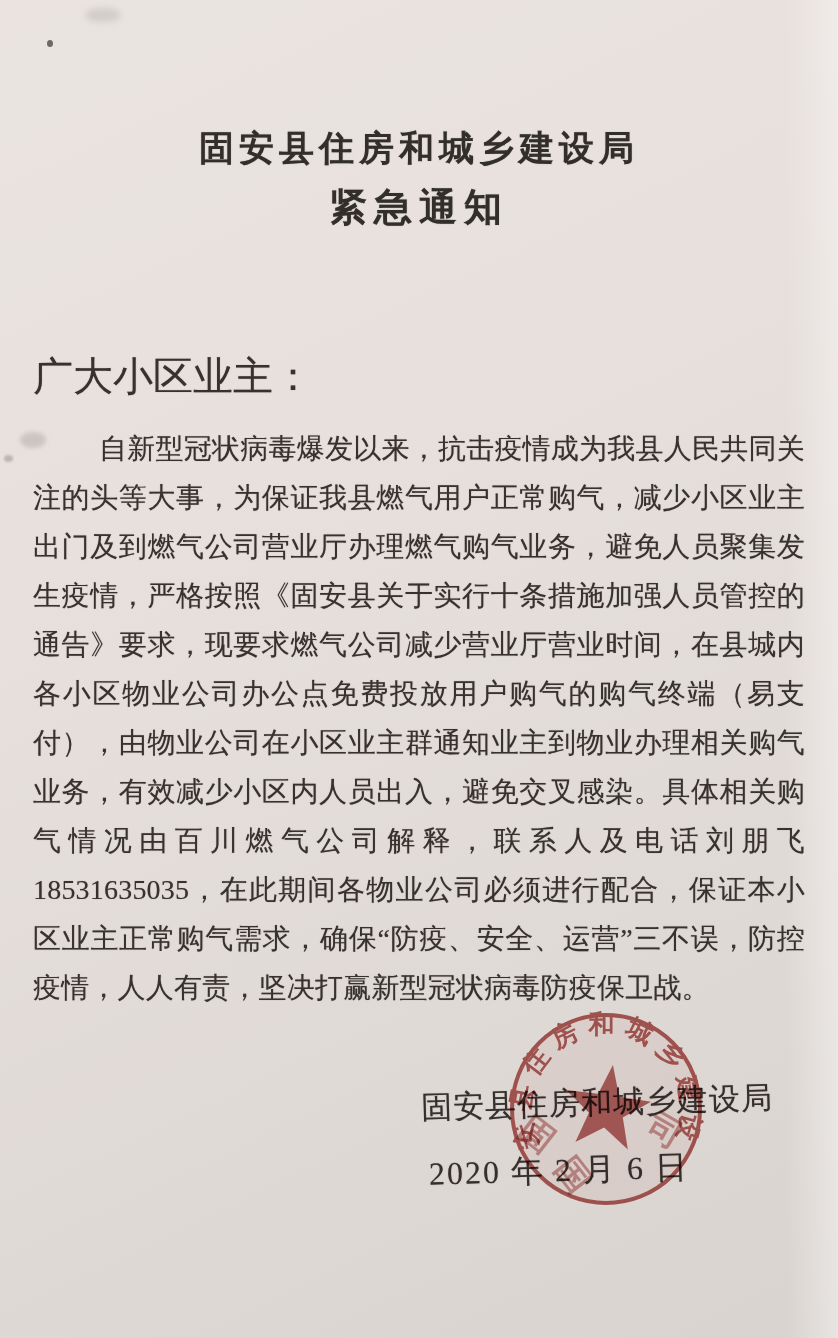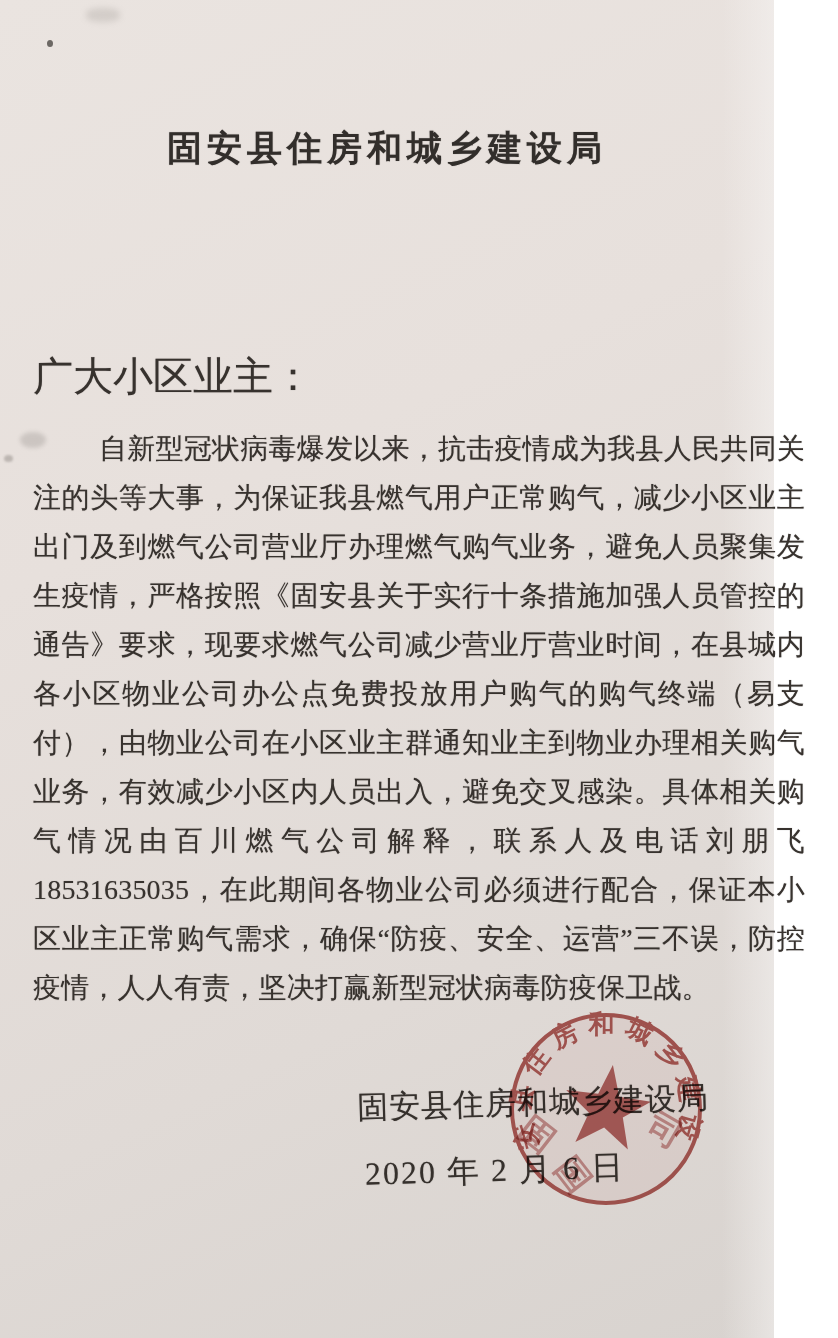--- a/index.html
+++ b/index.html
@@ -3,21 +3,21 @@
 <meta charset="utf-8">
 <style>
   html, body { margin: 0; padding: 0; }
   body {
     width: 838px; height: 1338px;
     font-family: "Liberation Serif", "DejaVu Serif", serif;
     overflow: hidden;
   }
   .photo {
     position: relative;
-    width: 774px; height: 1338px;
+    width: 838px; height: 1338px;
     background: linear-gradient(155deg, #eae4e0 0%, #e7e0dc 35%, #e0dad6 70%, #d8d3cf 100%);
   }
   .edge-light {
     position: absolute; top: 0; right: 0; width: 52px; height: 100%;
     background: linear-gradient(to right, rgba(255,255,255,0), rgba(247,245,244,0.5));
     pointer-events: none;
   }
   .speck { position: absolute; border-radius: 50%; }
   .speck.s1 { left: 47px; top: 40px; width: 6px; height: 7px; background: #4c4845; opacity: .8; }
   .speck.s2 { left: 86px; top: 8px; width: 34px; height: 14px; background: #9a948f; opacity: .28; filter: blur(3px); border-radius: 40%; }
@@ -76,20 +76,21 @@
 <div class="photo">
 
   <div class="edge-light"></div>
   <div class="speck s1"></div>
   <div class="speck s2"></div>
   <div class="speck s3"></div>
   <div class="speck s4"></div>
 
   <div class="title-block">
     <h1 class="title-line l1">固安县住房和城乡建设局</h1>
+    <h1 class="title-line l3">紧急通知</h1>
   </div>
 
   <p class="salutation">广大小区业主：</p>
 
   <p class="body-text">自新型冠状病毒爆发以来，抗击疫情成为我县人民共同关注的头等大事，为保证我县燃气用户正常购气，减少小区业主出门及到燃气公司营业厅办理燃气购气业务，避免人员聚集发生疫情，严格按照《固安县关于实行十条措施加强人员管控的通告》要求，现要求燃气公司减少营业厅营业时间，在县城内各小区物业公司办公点免费投放用户购气的购气终端（易支付），由物业公司在小区业主群通知业主到物业办理相关购气业务，有效减少小区内人员出入，避免交叉感染。具体相关购气情况由百川燃气公司解释，联系人及电话刘朋飞 18531635035，在此期间各物业公司必须进行配合，保证本小区业主正常购气需求，确保“防疫、安全、运营”三不误，防控疫情，人人有责，坚决打赢新型冠状病毒防疫保卫战。</p>
 
   <div class="sign-block">
     <div class="signature">固安县住房和城乡建设局</div>
     <div class="sign-date">2020 年 2 月 6 日</div>
   </div>

